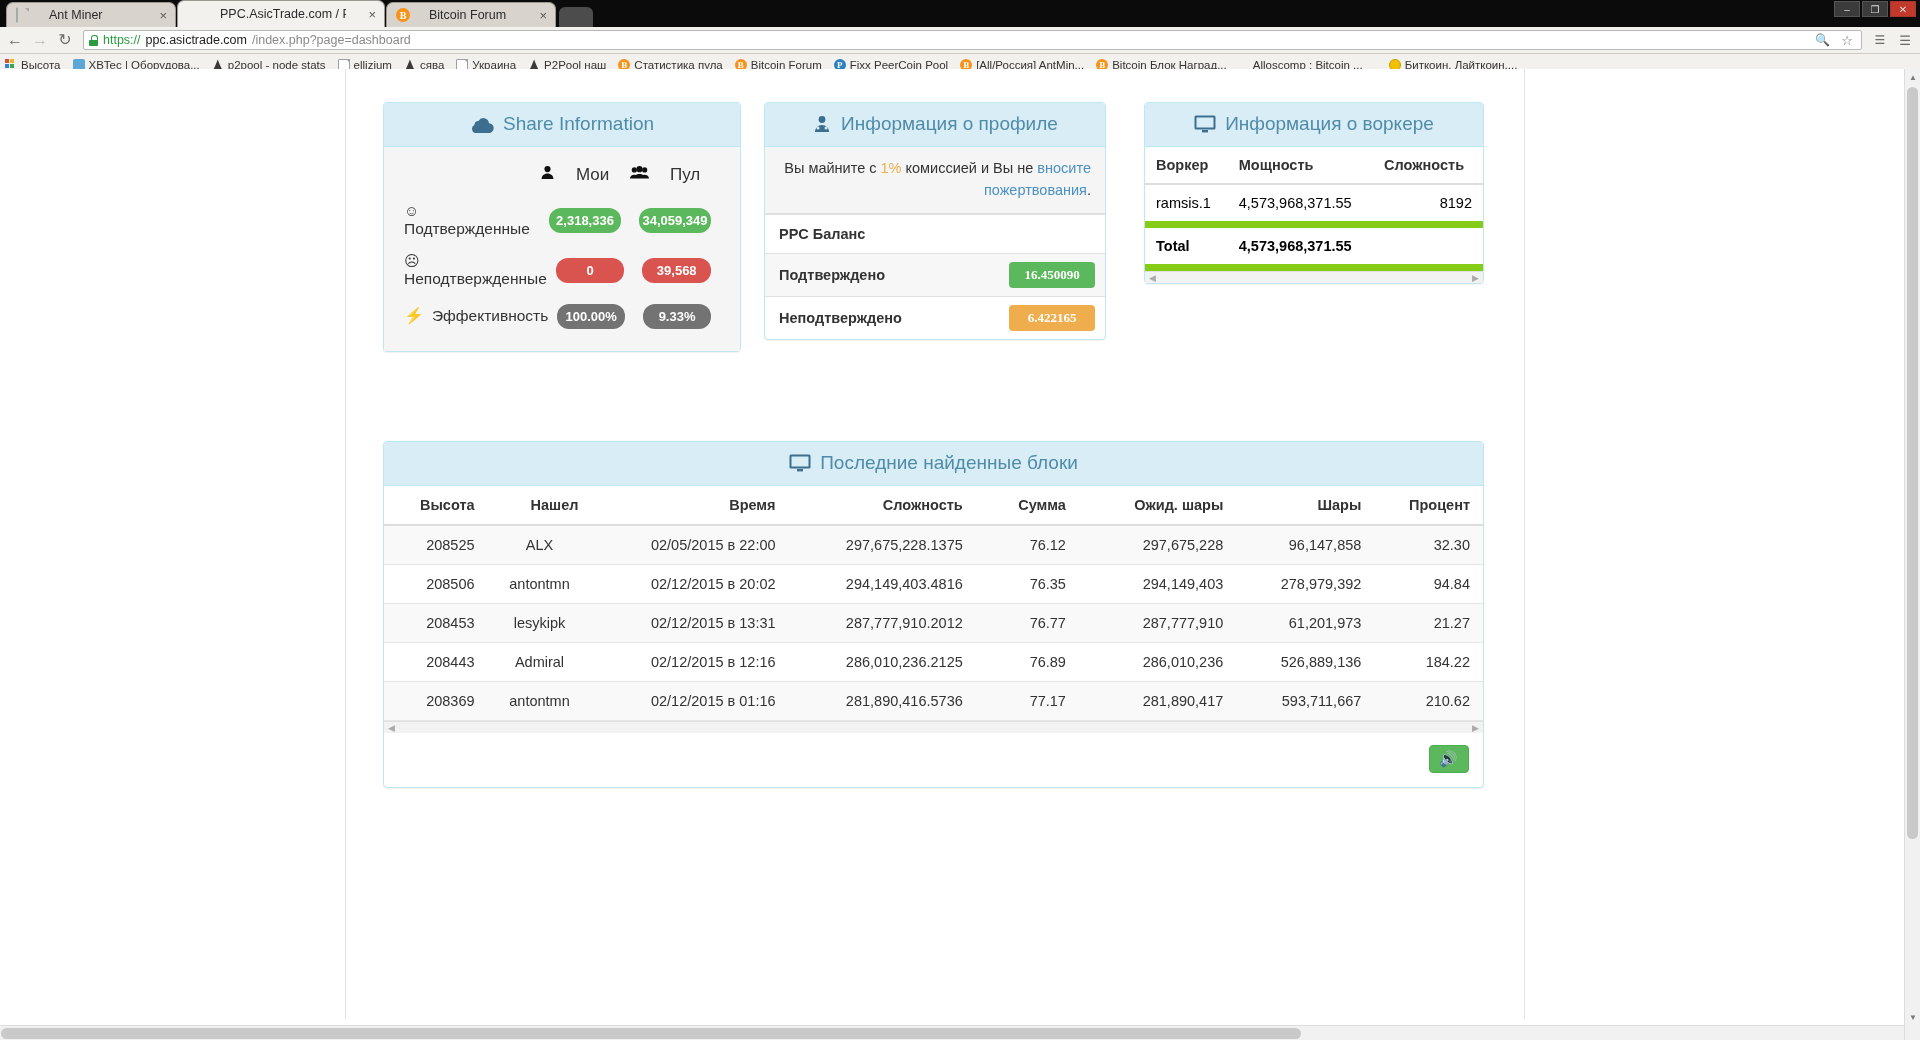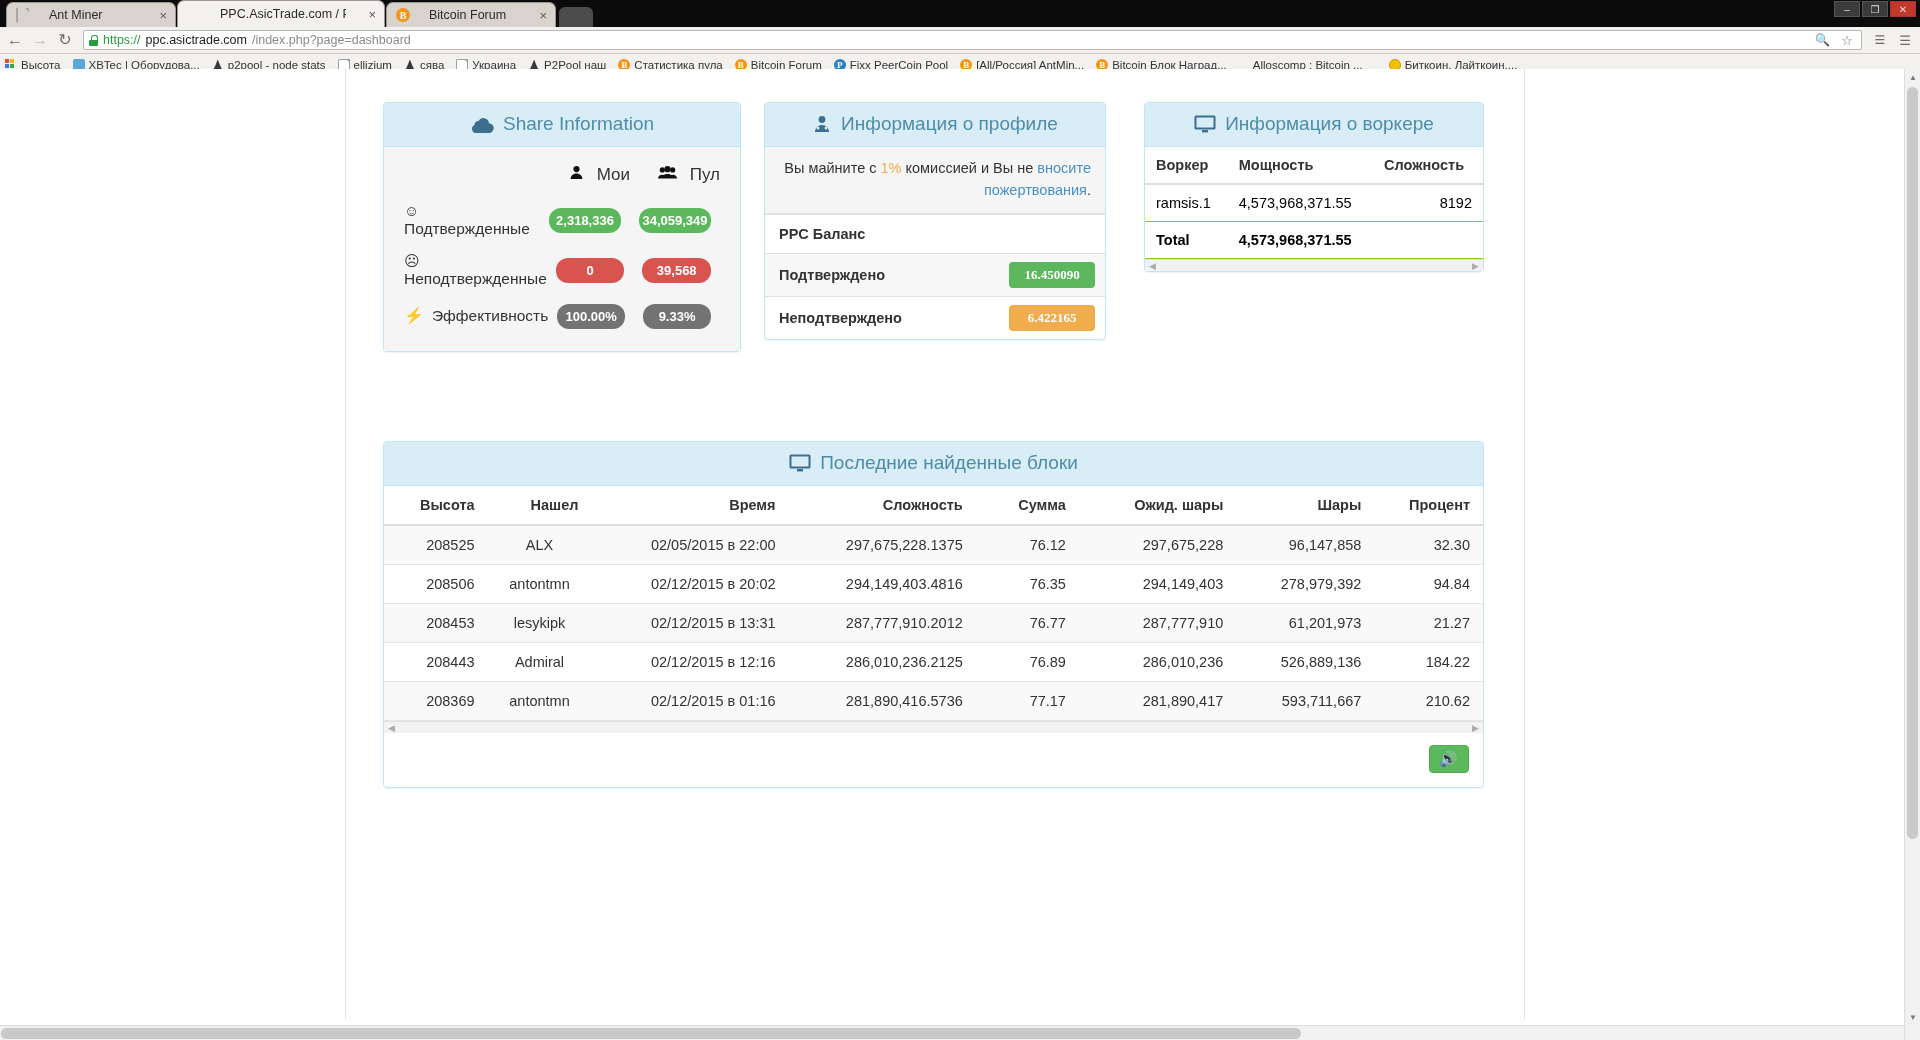--- a/index.html
+++ b/index.html
@@ -163,21 +163,21 @@
 
   
   #share-panel { position: absolute; left: 37px; top: 33px; width: 358px; }
   .share-body { background:#f5f5f5; padding: 8px 20px 22px; }
   .share-head-row {
     display:flex; justify-content:flex-end; align-items:center;
     gap: 0; padding: 10px 0 18px;
   }
   .share-col-title {
     width: 90px; text-align:center; font-size: 17px; color:#333;
-    display:flex; align-items:center; justify-content:flex-end; gap:13px;
+    display:flex; align-items:center; justify-content:flex-start; gap:21px;
   }
   .share-row {
     display:flex; align-items:center; justify-content:flex-end;
     margin-bottom: 16px;
   }
   .share-label {
     flex:1; font-size: 15.5px; color:#333; line-height:1.15;
   }
   .share-label .emo { display:block; font-size:15px; line-height:1.1; }
   .badge {
@@ -211,21 +211,21 @@
   .pill.green { background:#5cb85c; }
   .pill.orange { background:#f0ad4e; }
 
   
   #worker-panel { position: absolute; left: 798px; top: 33px; width: 340px; }
   .wtable { width:100%; border-collapse: collapse; font-size: 14.5px; }
   .wtable th {
     text-align:left; font-weight:bold; color:#333;
     padding: 10px 11px; border-bottom: 2px solid #ddd;
   }
-  .wtable td { padding: 10px 11px; border-bottom: 1px solid #84cc16; }
+  .wtable td { padding: 10px 11px; border-bottom: 7px solid #84cc16; }
   .wtable td.num { text-align:right; }
   .wtable tr.tot td { font-weight:bold; }
   .scroll-strip {
     height: 12px; background: #f2f2f2; border-top:1px solid #e0e0e0;
     display:flex; align-items:center; justify-content:space-between;
     padding: 0 4px; color:#aaa; font-size:9px;
   }
 
   
   #blocks-panel { position: absolute; left: 37px; top: 372px; width: 1101px; }

